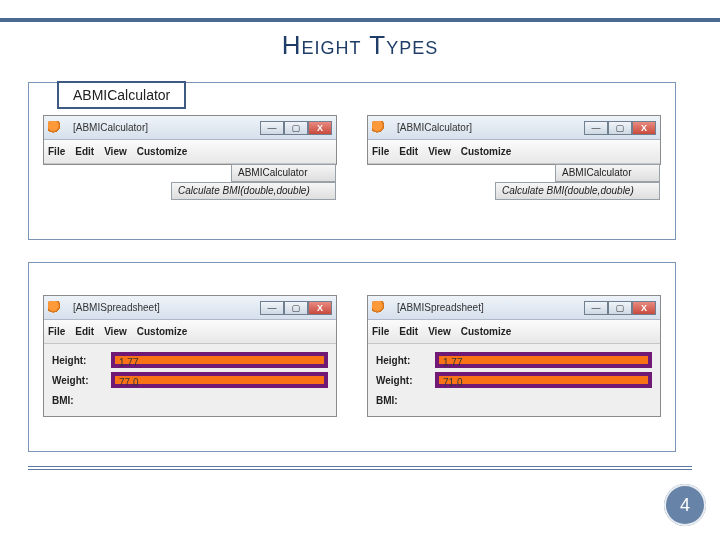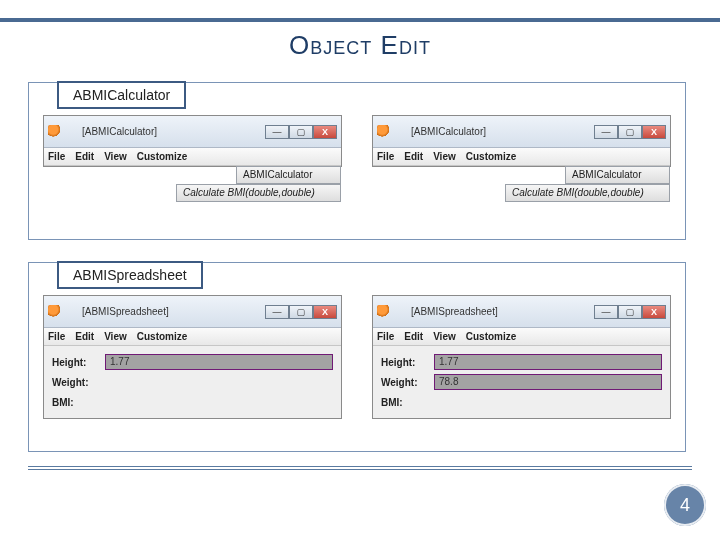--- a/index.html
+++ b/index.html
@@ -14,21 +14,21 @@
     position: absolute; left: 0; top: 18px;
     width: 720px; height: 4px; background: #4a6a92;
   }
   .page-title {
     position: absolute; top: 30px; width: 100%;
     text-align: center; font-size: 26px; letter-spacing: 1px;
     color: #1f3d66; font-weight: 400;
     font-variant: small-caps;
   }
   .section-box {
-    position: absolute; left: 28px; right: 34px;
+    position: absolute; left: 28px; right: 44px;
     border: 1px solid #7a94b6;
   }
   .section-top { top: 82px; height: 158px; }
   .section-bot { top: 262px; height: 190px; }
   .section-label {
     position: absolute; top: -2px; left: 28px;
     background: #fff;
     border: 2px solid #3c5a82;
     padding: 4px 14px; font-size: 14px; color: #222;
   }
@@ -37,46 +37,46 @@
     display: flex; gap: 30px;
   }
   .win {
     flex: 1;
     border: 1px solid #8a8a8a;
     background: #f3f3f3;
     display: flex; flex-direction: column;
     font-size: 10px;
   }
   .tbar {
-    height: 32px;
+    height: 24px;
     background: linear-gradient(#eef3f9, #d6e0ec);
     border-bottom: 1px solid #aeb8c6;
     display: flex; align-items: center;
-    padding: 0 4px; gap: 21px;
+    padding: 0 4px; gap: 12px;
   }
   .jicon {
     width: 13px; height: 13px;
     background: radial-gradient(circle at 40% 35%, #ff9a3a 0 40%, #cc6a10 60%, transparent 62%);
     border-radius: 2px;
   }
   .ttext { color: #333; flex: 1; white-space: nowrap; overflow: hidden; }
   .ctrls { display: flex; gap: 0; }
   .cbtn {
     width: 24px; height: 14px;
     border: 1px solid #6f7f90;
     background: linear-gradient(#f0f4f9,#cfd9e4);
     font-size: 9px; line-height: 12px; text-align: center;
     color: #333;
   }
   .cbtn.close {
     background: linear-gradient(#e98a80,#c84a3d);
     color: #fff; font-weight: bold;
   }
   .mbar {
-    height: 18px;
+    height: 24px;
     background: linear-gradient(#fbfbfb,#e8e8e8);
     border-bottom: 1px solid #c6c6c6;
     display: flex; align-items: center;
     padding: 0 4px; gap: 10px;
     color: #222;
   }
   .mitem { font-weight: 600; font-size: 10px; }
   .body-area {
     flex: 1; background: #efefef;
     position: relative;
@@ -85,46 +85,46 @@
     position: absolute; top: 0; right: 0;
     min-width: 105px; height: 18px;
     border: 1px solid #9aa0a8;
     background: linear-gradient(#f6f6f6,#dedede);
     font-size: 10px; line-height: 16px;
     padding: 0 6px; color: #222;
     text-align: left;
   }
   .ddbtn.sub { top: 18px; min-width: 165px; right: 0; font-style: italic; }
   .rows { padding: 6px 8px; }
-  .row { display: flex; align-items: center; height: 20px; gap: 5px; }
+  .row { display: flex; align-items: center; height: 20px; gap: 11px; }
   .rlabel { width: 48px; font-weight: 700; color: #222; font-size: 10px; }
   .rval {
     flex: 1; height: 16px;
-    background: #a3a3a3; border: 1px solid #701a75;
+    background: #f97316; border: 4px solid #701a75;
     padding: 0 4px; font-size: 10px; line-height: 14px;
     color: #333;
   }
   .page-num {
     position: absolute; right: 14px; bottom: 14px;
     width: 42px; height: 42px; border-radius: 50%;
     background: #6784a8; color: #fff;
     display: flex; align-items: center; justify-content: center;
     font-size: 18px; font-weight: 400;
     box-shadow: 0 0 0 2px #e9edf2 inset;
   }
   .footer-rule {
     position: absolute; left: 28px; right: 28px; bottom: 70px;
     height: 4px; border-top: 1px solid #5a7aa0; border-bottom: 1px solid #5a7aa0;
   }
 </style>
 </head>
 <body>
 
 <div class="accent-bar"></div>
-<div class="page-title">Object Edit</div>
+<div class="page-title">Height Types</div>
 
 <div class="section-box section-top">
   <div class="section-label">ABMICalculator</div>
   <div class="panel-pair">
 
     <div class="win">
       <div class="tbar">
         <span class="jicon"></span>
         <span class="ttext">[ABMICalculator]</span>
         <span class="ctrls">
@@ -163,21 +163,20 @@
       </div>
       <div class="body-area">
         <div class="ddbtn">ABMICalculator</div>
         <div class="ddbtn sub">Calculate BMI(double,double)</div>
       </div>
     </div>
   </div>
 </div>
 
 <div class="section-box section-bot">
-  <div class="section-label">ABMISpreadsheet</div>
   <div class="panel-pair">
 
     <div class="win">
       <div class="tbar">
         <span class="jicon"></span>
         <span class="ttext">[ABMISpreadsheet]</span>
         <span class="ctrls">
           <span class="cbtn">—</span>
           <span class="cbtn">▢</span>
           <span class="cbtn close">X</span>
@@ -190,20 +189,21 @@
         <span class="mitem">Customize</span>
       </div>
       <div class="body-area">
         <div class="rows">
           <div class="row">
             <span class="rlabel">Height:</span>
             <span class="rval">1.77</span>
           </div>
           <div class="row">
             <span class="rlabel">Weight:</span>
+            <span class="rval">77.0</span>
           </div>
           <div class="row">
             <span class="rlabel">BMI:</span>
           </div>
         </div>
       </div>
     </div>
 
     <div class="win">
       <div class="tbar">
@@ -222,21 +222,21 @@
         <span class="mitem">Customize</span>
       </div>
       <div class="body-area">
         <div class="rows">
           <div class="row">
             <span class="rlabel">Height:</span>
             <span class="rval">1.77</span>
           </div>
           <div class="row">
             <span class="rlabel">Weight:</span>
-            <span class="rval">78.8</span>
+            <span class="rval">71.0</span>
           </div>
           <div class="row">
             <span class="rlabel">BMI:</span>
           </div>
         </div>
       </div>
     </div>
   </div>
 </div>
 

